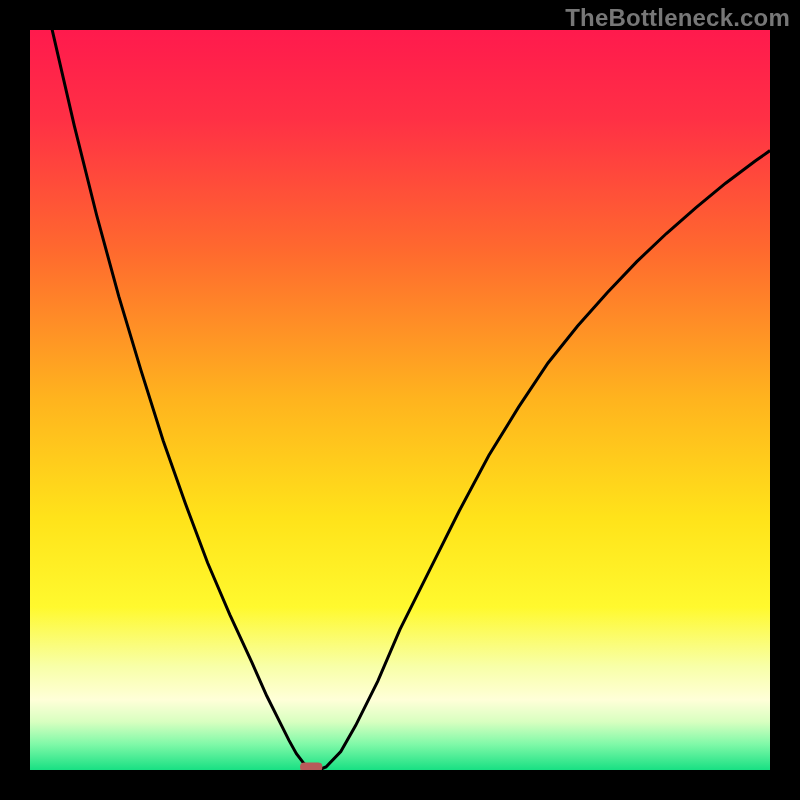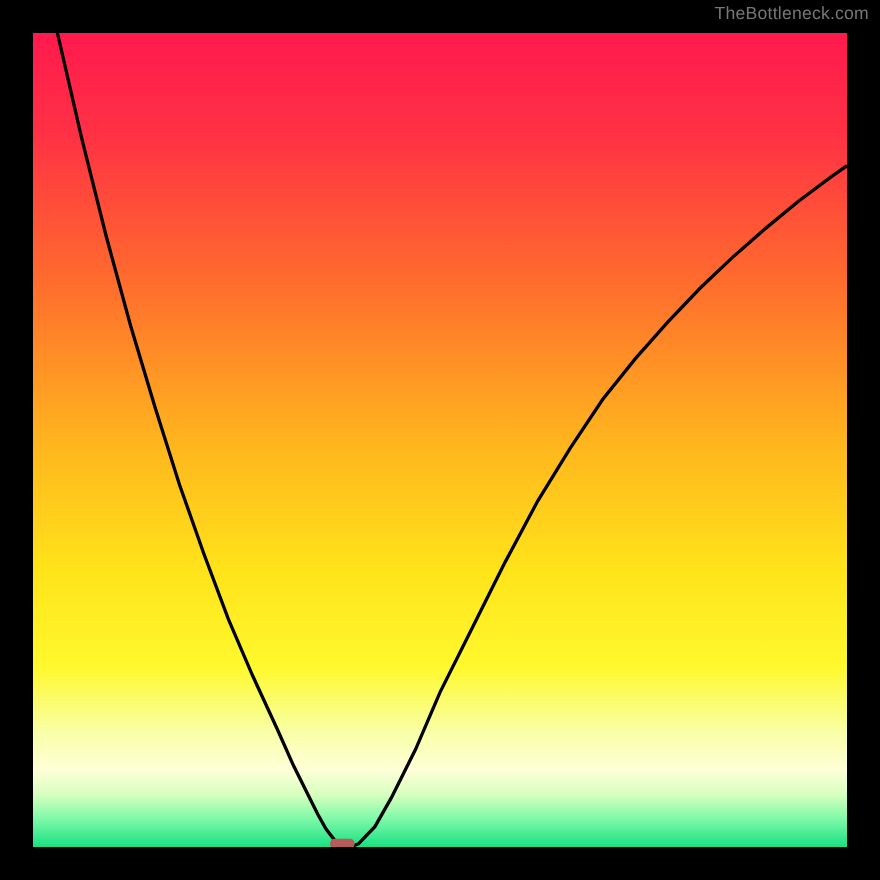--- a/index.html
+++ b/index.html
@@ -23,22 +23,22 @@
     top: 30px;
     width: 740px;
     height: 740px;
     overflow: hidden;
   }
   .watermark {
     position: absolute;
     top: 4px;
     right: 10px;
     color: #777;
-    font-size: 16px;
-    font-weight: 400;
+    font-size: 24px;
+    font-weight: 700;
     letter-spacing: 0.2px;
     z-index: 10;
     user-select: none;
   }
 </style>
 </head>
 <body>
 
 <div class="frame">
   <div class="watermark">TheBottleneck.com</div>

